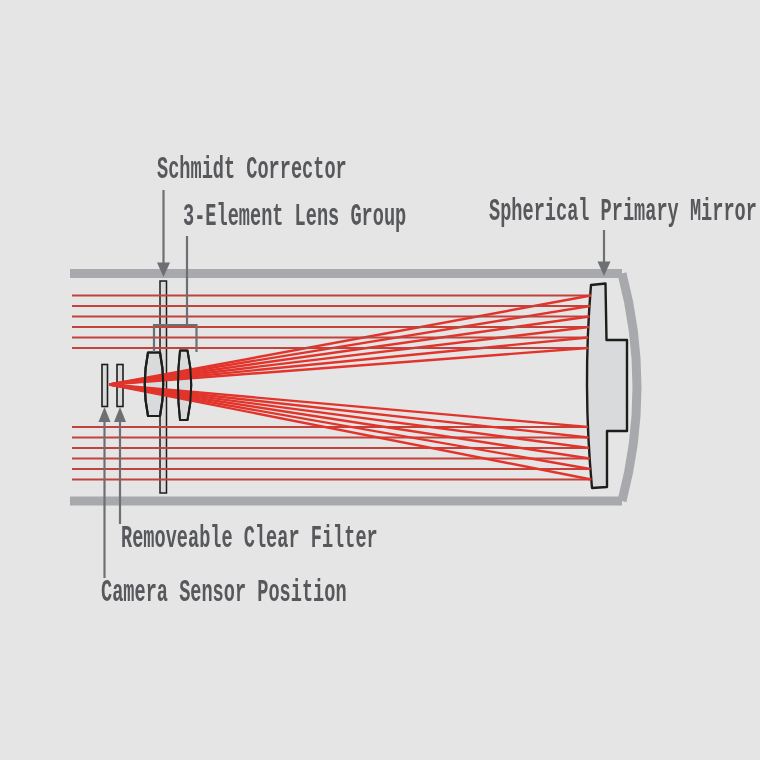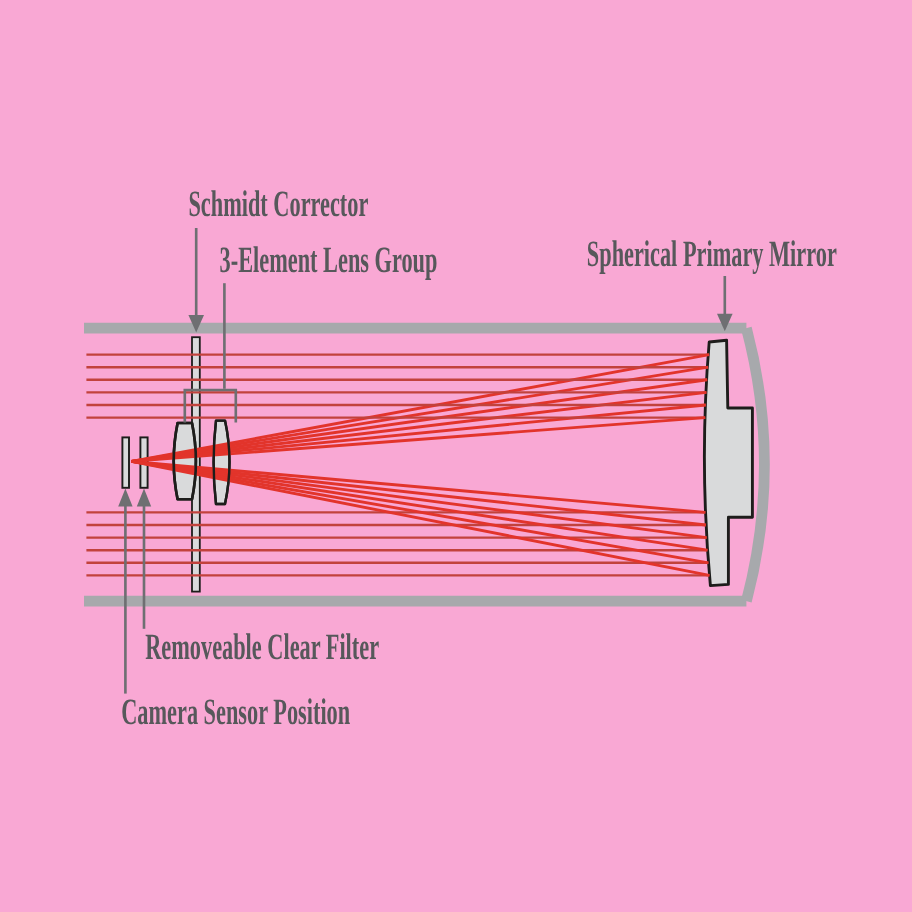--- a/index.html
+++ b/index.html
@@ -1,18 +1,18 @@
 <!DOCTYPE html>
 <html><head>
 <meta charset="utf-8">
 <style>
   html,body{margin:0;padding:0;background:#ffffff;}
   .stage{
-    position:relative;width:760px;height:760px;background:#f9a8d4;
-    overflow:hidden;font-family:Liberation Serif, serif;
+    position:relative;width:760px;height:760px;background:#e5e5e5;
+    overflow:hidden;font-family:Liberation Mono, monospace;
   }
   .diagram-svg{position:absolute;left:0;top:0;}
   .label{
     position:absolute;white-space:nowrap;
     font-size:31px;font-weight:bold;line-height:1;
     color:var(--label-text,#57585b);
     transform:scaleX(0.6);transform-origin:left top;
     letter-spacing:0px;
   }
   .tube-stroke{stroke:var(--tube,#a7a9ac);stroke-width:9;fill:none;}

